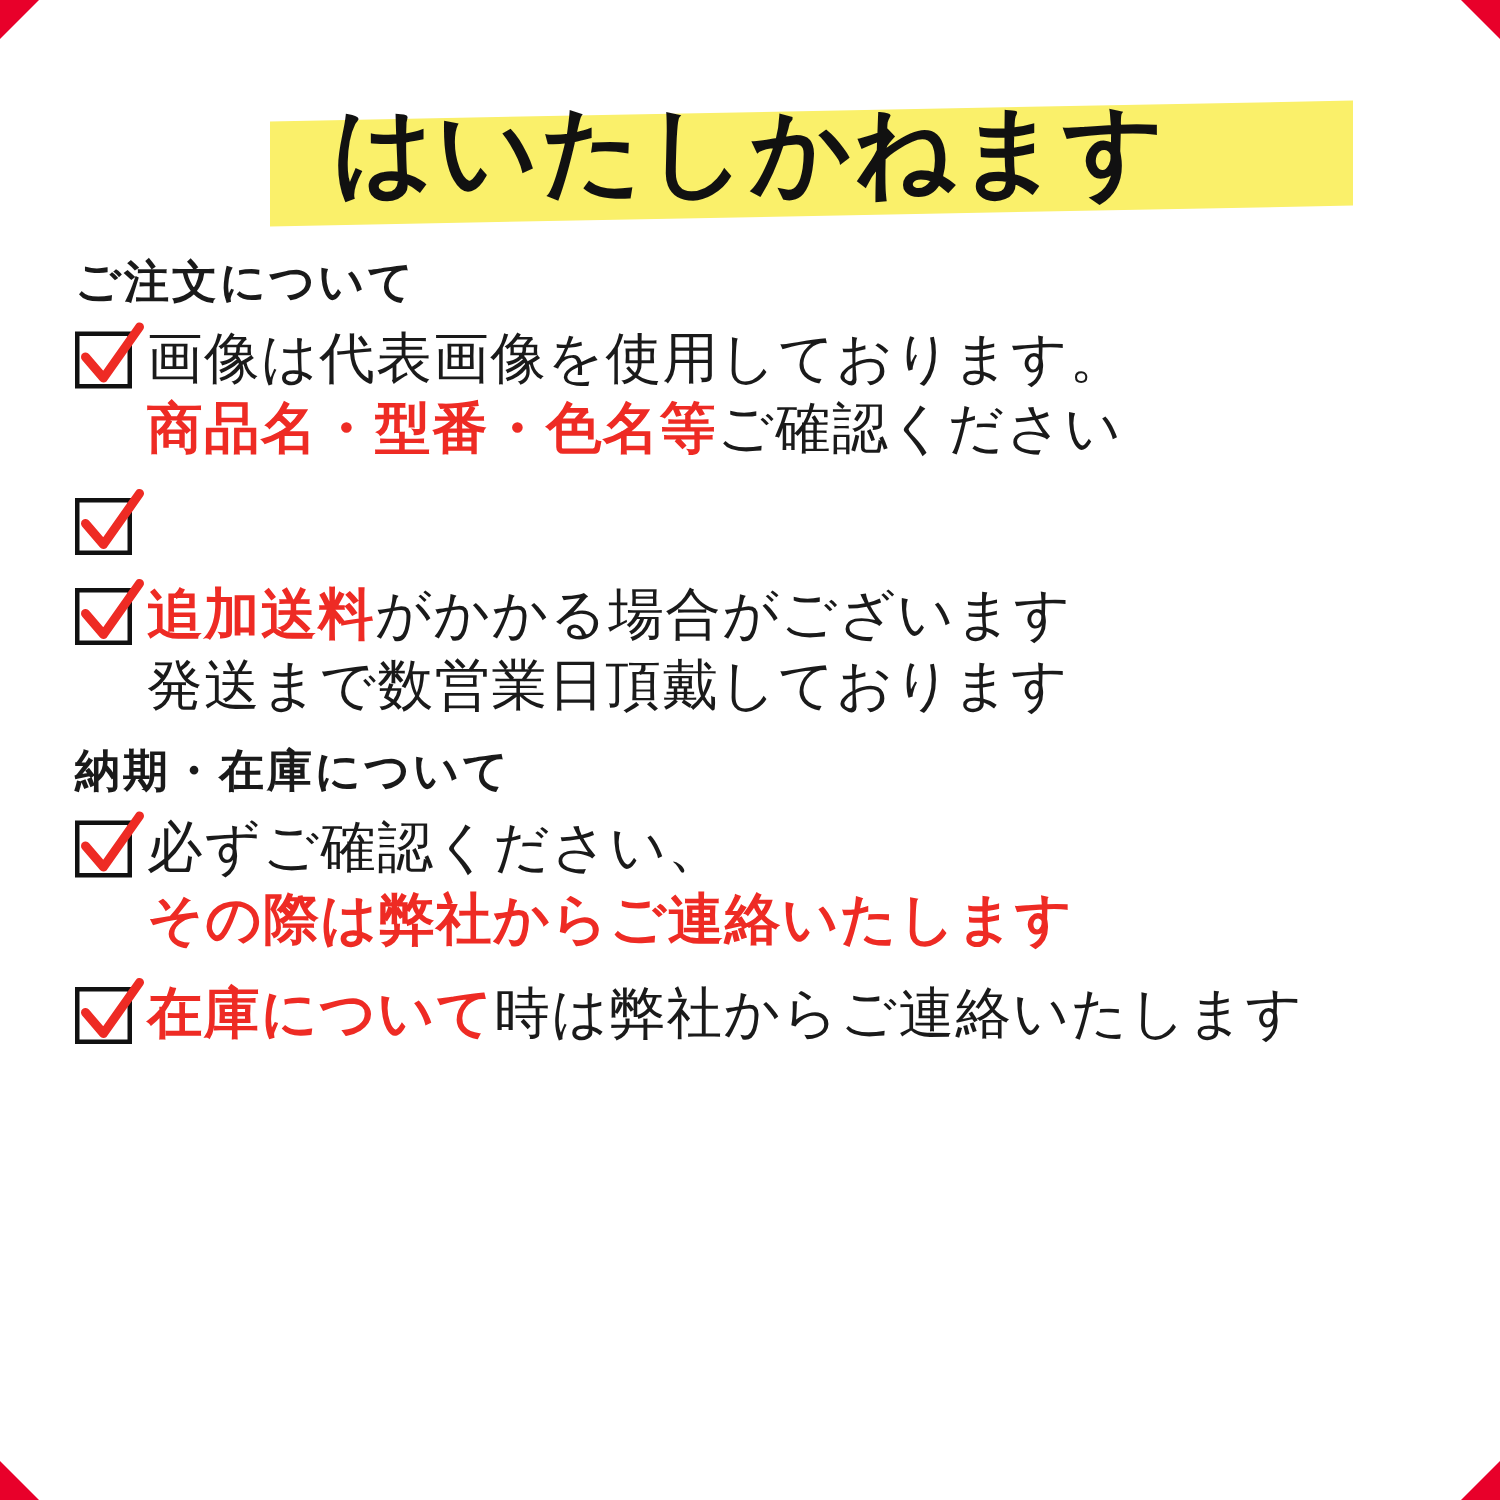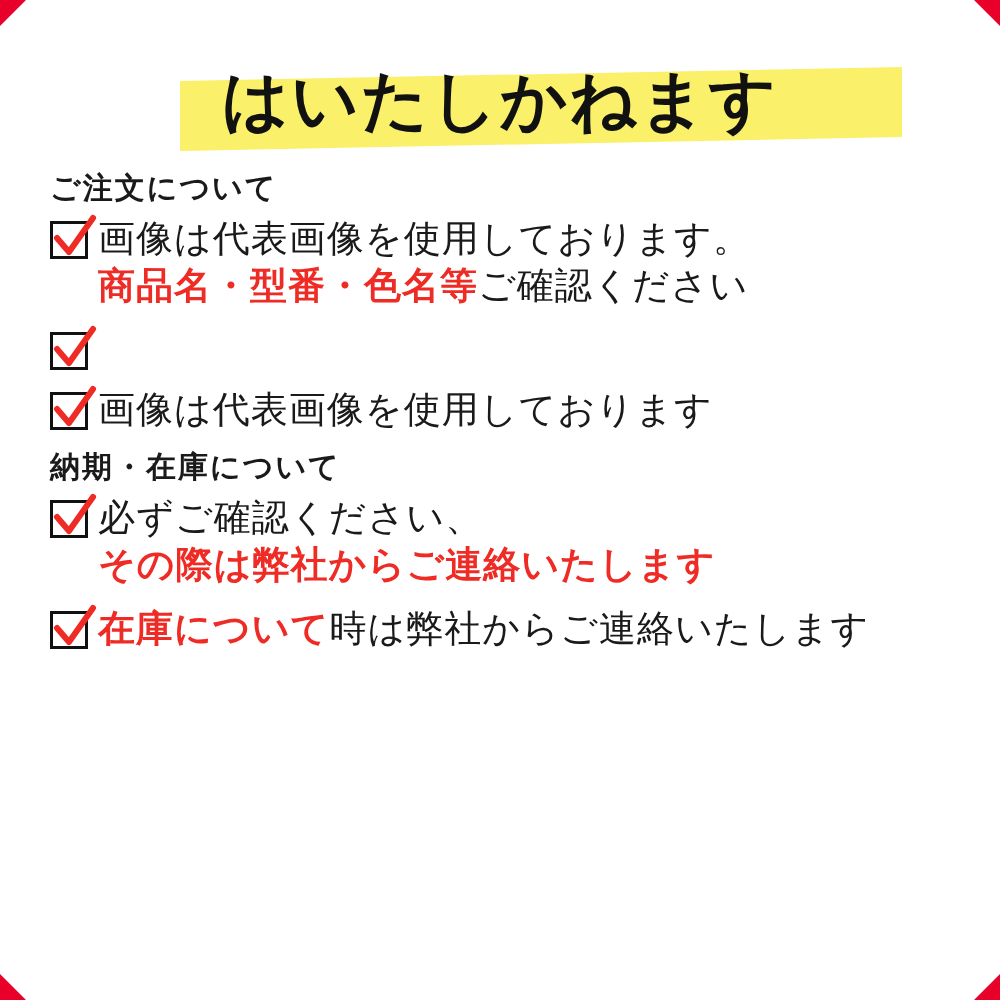--- a/index.html
+++ b/index.html
@@ -177,21 +177,22 @@
     </span>
   </div>
 
   <div class="item tight">
     <span class="checkbox">
       <svg viewBox="0 0 52 52" aria-hidden="true">
           <path d="M10 26 L22 40 L46 6" fill="none" stroke="#ee2b24" stroke-width="6" stroke-linecap="round" stroke-linejoin="round"></path>
         </svg>
     </span>
     <span class="lines">
-      <div class="line indent"><span>画像は代表画像を使用しております</span></div>
+      <div class="line"><span class="red">追加送料</span><span>がかかる場合がございます</span></div>
+      <div class="line indent"><span>発送まで数営業日頂戴しております</span></div>
     </span>
   </div>
 
   <div class="section-heading second">納期・在庫について</div>
 
   <div class="item">
     <span class="checkbox">
       <svg viewBox="0 0 52 52" aria-hidden="true">
           <path d="M10 26 L22 40 L46 6" fill="none" stroke="#ee2b24" stroke-width="6" stroke-linecap="round" stroke-linejoin="round"></path>
         </svg>

